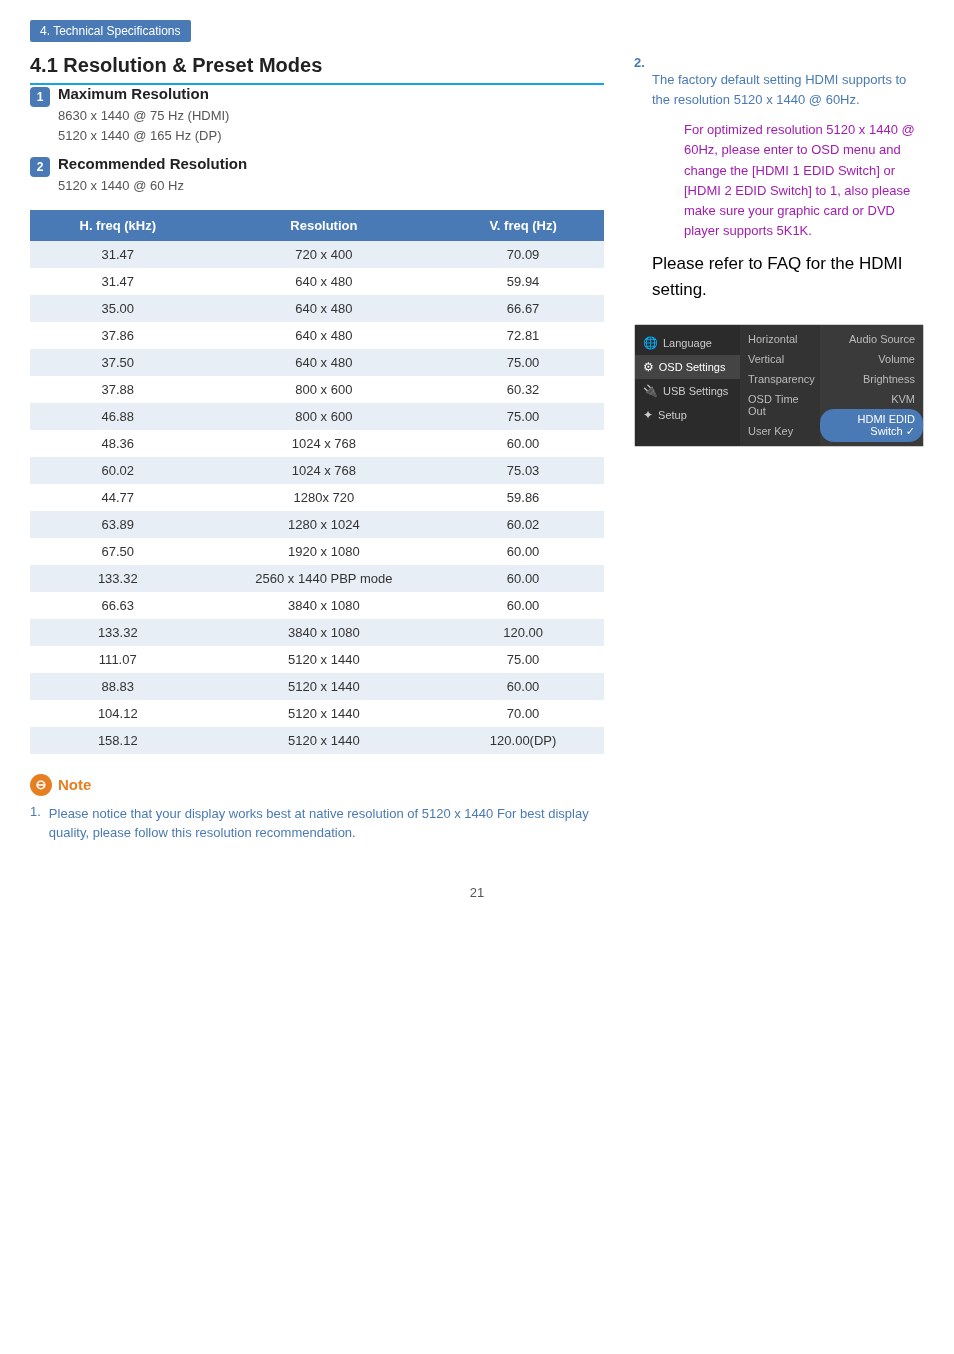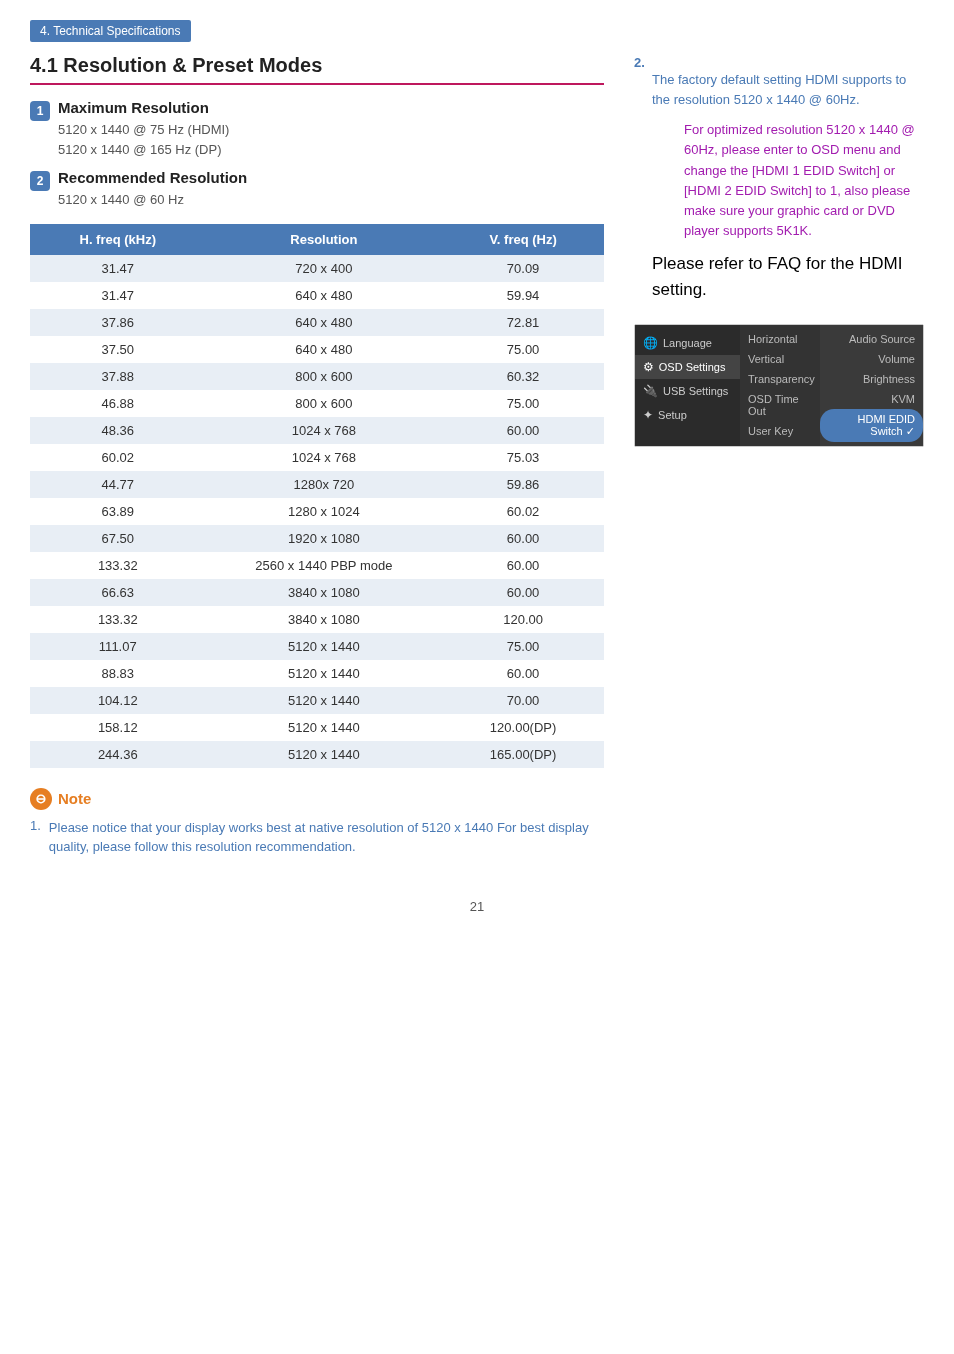--- a/index.html
+++ b/index.html
@@ -36,23 +36,22 @@
 
     .right-col {
       width: 290px;
       flex-shrink: 0;
     }
 
     h2.section-title {
       font-size: 20px;
       font-weight: 700;
       color: #222;
-      border-bottom: 2px solid #be185d;
+      border-bottom: 2px solid #0ea5e9;
       padding-bottom: 6px;
-      margin-bottom: 14px;
     }
 
     .numbered-section {
       display: flex;
       align-items: flex-start;
       gap: 8px;
       margin-bottom: 10px;
     }
 
     .num-badge {
@@ -278,21 +277,21 @@
 <div class="page-layout">
 
   <div class="left-col">
 
     <h2 class="section-title">4.1  Resolution &amp; Preset Modes</h2>
 
     <div class="numbered-section">
       <div class="num-badge">1</div>
       <div class="section-content">
         <h3>Maximum Resolution</h3>
-        <p>5120 x 1440 @ 75 Hz (HDMI)</p>
+        <p>8630 x 1440 @ 75 Hz (HDMI)</p>
         <p>5120 x 1440 @ 165 Hz (DP)</p>
       </div>
     </div>
 
     <div class="numbered-section">
       <div class="num-badge">2</div>
       <div class="section-content">
         <h3>Recommended Resolution</h3>
         <p>5120 x 1440 @ 60 Hz</p>
       </div>
@@ -311,20 +310,25 @@
             <td>31.47</td>
             <td>720 x 400</td>
             <td>70.09</td>
           </tr>
           <tr>
             <td>31.47</td>
             <td>640 x 480</td>
             <td>59.94</td>
           </tr>
           <tr>
+            <td>35.00</td>
+            <td>640 x 480</td>
+            <td>66.67</td>
+          </tr>
+          <tr>
             <td>37.86</td>
             <td>640 x 480</td>
             <td>72.81</td>
           </tr>
           <tr>
             <td>37.50</td>
             <td>640 x 480</td>
             <td>75.00</td>
           </tr>
           <tr>
@@ -390,25 +394,20 @@
           </tr>
           <tr>
             <td>104.12</td>
             <td>5120 x 1440</td>
             <td>70.00</td>
           </tr>
           <tr>
             <td>158.12</td>
             <td>5120 x 1440</td>
             <td>120.00(DP)</td>
-          </tr>
-          <tr>
-            <td>244.36</td>
-            <td>5120 x 1440</td>
-            <td>165.00(DP)</td>
           </tr>
         </tbody>
     </table>
 
     <div class="note-section">
       <div class="note-header">
         <div class="note-icon">⊖</div>
         <span class="note-title">Note</span>
       </div>
       <ol class="note-list" id="note-list">

